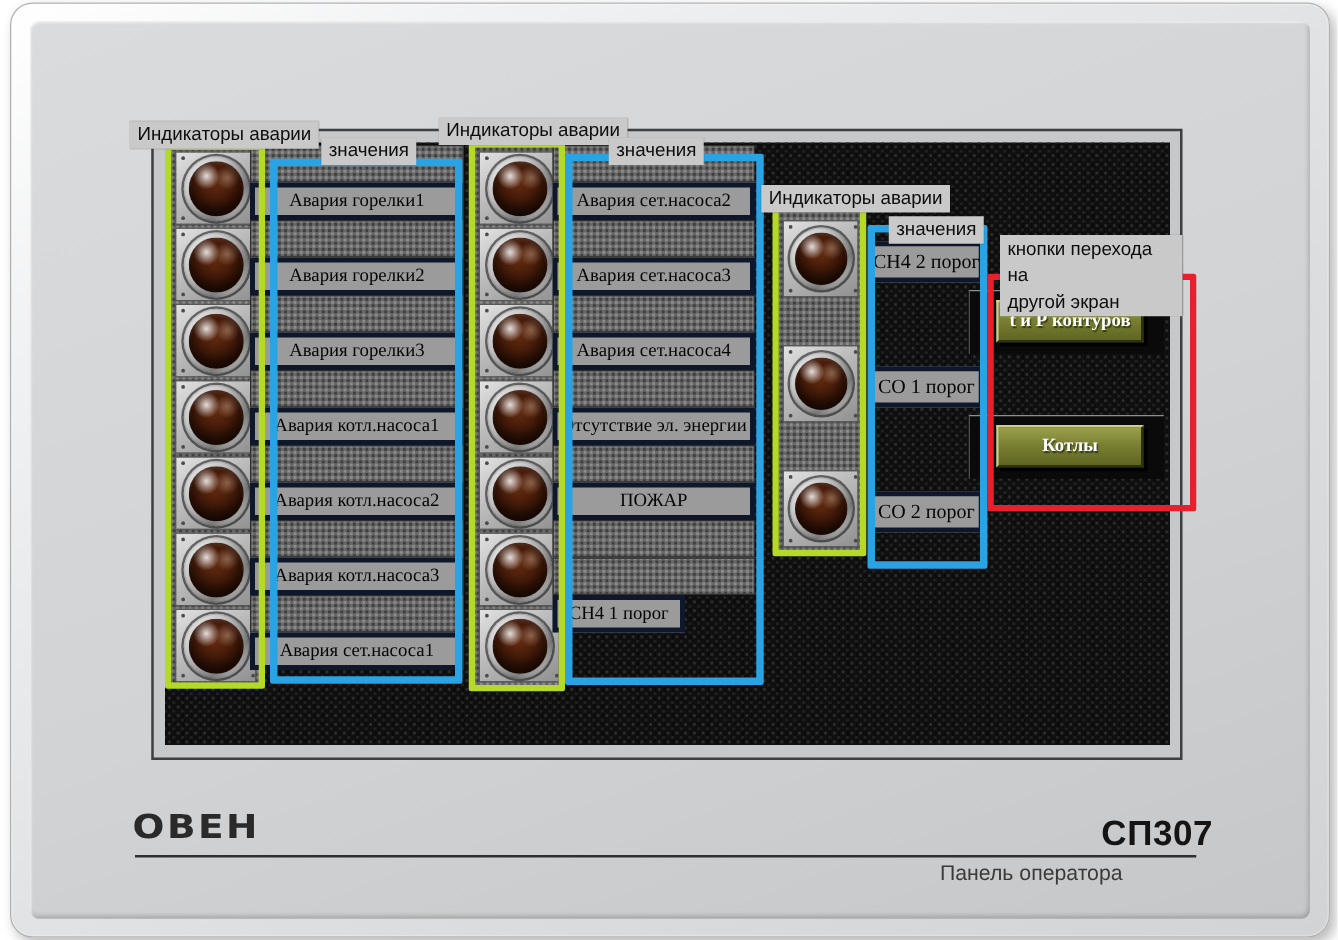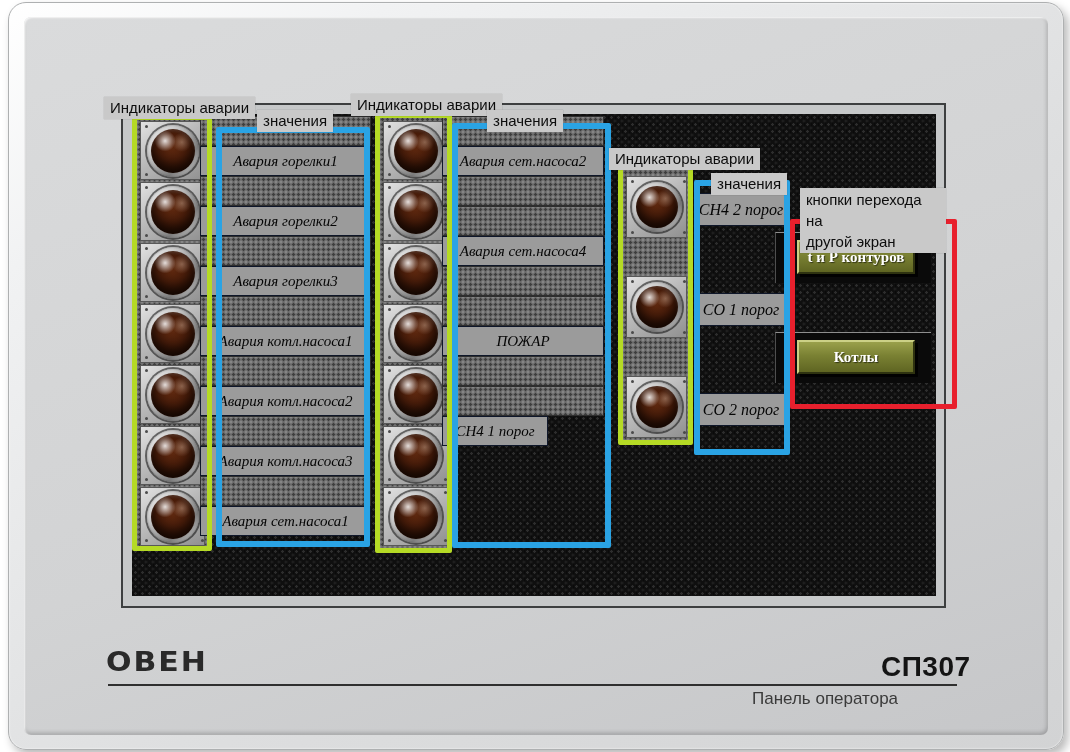--- a/index.html
+++ b/index.html
@@ -62,22 +62,22 @@
       radial-gradient(circle at 48% 42%, #5f2910 0%, #4a1d0a 40%, #2d1004 75%, #180802 100%);
     box-shadow:inset 0 -8px 12px rgba(0,0,0,.6), inset 0 2px 3px rgba(255,255,255,.12);}
 
   
   .val-col{position:absolute;display:flex;flex-direction:column;}
   .val-col-1{left:200px;top:116px;width:171px;}
   .val-col-2{left:442px;top:116px;width:162px;}
   .val-col-3{left:695px;top:193px;width:92px;}
   .spacer{flex:0 0 30px;border:1px solid #2e2e2e;box-sizing:border-box;}
   .vlabel{flex:0 0 30px;box-sizing:border-box;background:var(--label-gray,#9b9b9b);
-    border:1px solid #0f172a;display:flex;align-items:center;justify-content:center;
-    font-family:"Liberation Serif",serif;font-size:15px;color:#050505;white-space:nowrap;font-style:italic;}
+    border:4px solid #0f172a;display:flex;align-items:center;justify-content:center;
+    font-family:"Liberation Serif",serif;font-size:15px;color:#050505;white-space:nowrap;}
   .val-col-2 .vlabel.narrow{width:106px;}
   .val-col-3 .vlabel{flex:0 0 33px;margin-bottom:67px;font-size:16px;}
   .val-col-3 .vlabel:last-child{margin-bottom:0;}
 
   
   .recess{position:absolute;width:156px;height:51px;background:#0a0a0a;
     border-top:1px solid #8e8e8e;border-left:1px solid #4f4f4f;box-sizing:border-box;}
   .recess-1{left:775px;top:232px;}
   .recess-2{left:775px;top:332px;}
   .nav-btn{position:absolute;width:118px;height:34px;box-sizing:border-box;cursor:pointer;
@@ -240,23 +240,25 @@
       <div class="vlabel">Авария котл.насоса2</div>
       <div class="spacer mesh"></div>
       <div class="vlabel">Авария котл.насоса3</div>
       <div class="spacer mesh"></div>
       <div class="vlabel">Авария сет.насоса1</div>
     </div>
   <div class="val-col val-col-2">
       <div class="spacer mesh"></div>
       <div class="vlabel">Авария сет.насоса2</div>
       <div class="spacer mesh"></div>
+      <div class="vlabel">Авария сет.насоса3</div>
       <div class="spacer mesh"></div>
       <div class="vlabel">Авария сет.насоса4</div>
       <div class="spacer mesh"></div>
+      <div class="vlabel">Отсутствие эл. энергии</div>
       <div class="spacer mesh"></div>
       <div class="vlabel">ПОЖАР</div>
       <div class="spacer mesh"></div>
       <div class="spacer mesh"></div>
       <div class="vlabel narrow">СН4 1 порог</div>
     </div>
   <div class="val-col val-col-3">
       <div class="vlabel">СН4 2 порог</div>
       <div class="vlabel">СО 1 порог</div>
       <div class="vlabel">СО 2 порог</div>

